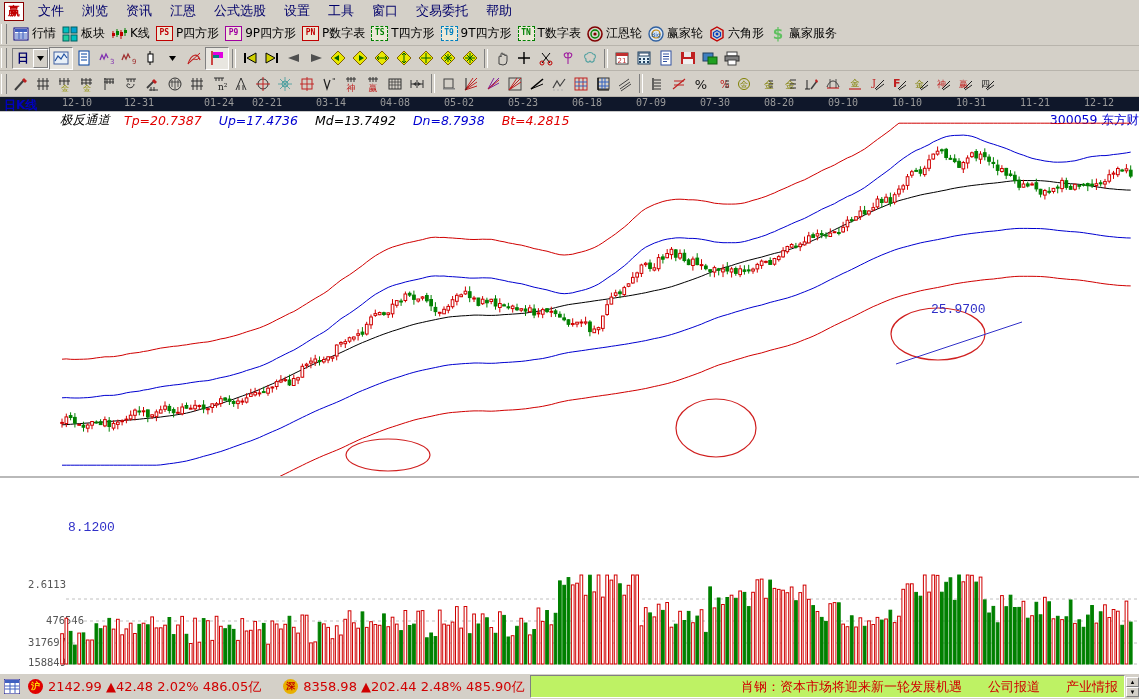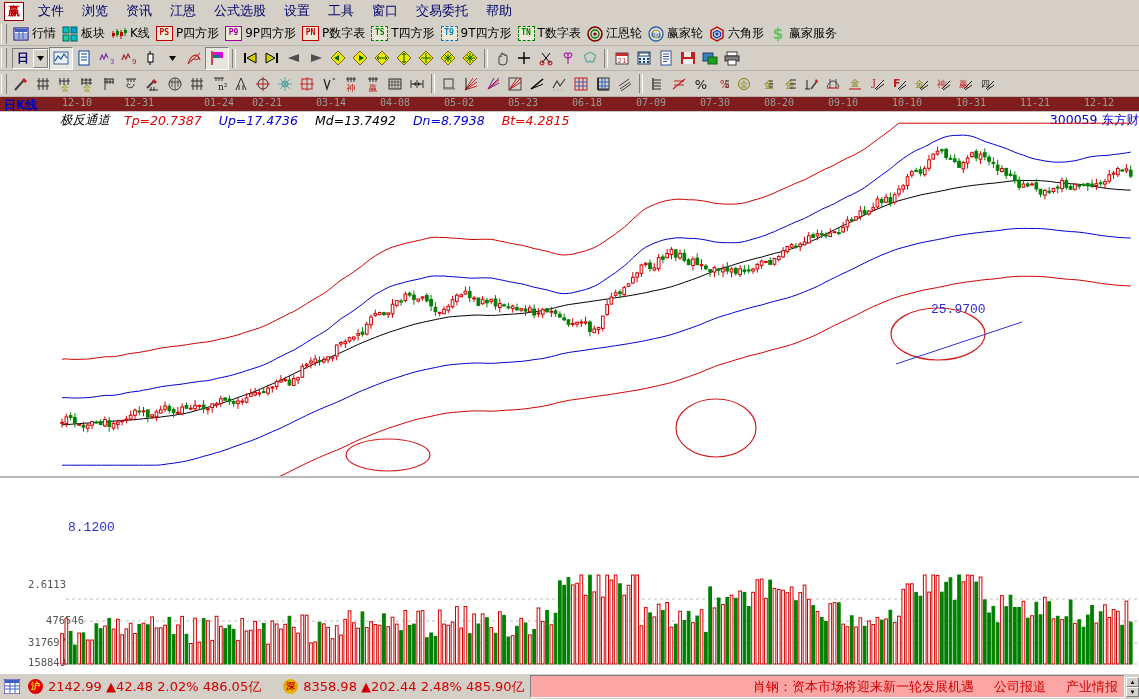--- a/index.html
+++ b/index.html
@@ -41,21 +41,21 @@
   .combo{display:flex;align-items:center;height:19px;border:1px solid;border-color:#808080 #fff #fff #808080;
     background:#d4d0c8;margin-left:2px;flex:0 0 auto;}
   .combo .cv{width:20px;text-align:center;font-size:12px;color:#00006a;font-weight:bold;
     font-family:"DejaVu Sans",sans-serif;}
   .combo .carrow{width:13px;height:17px;display:flex;align-items:center;justify-content:center;
     border:1px solid;border-color:#fff #808080 #808080 #fff;background:#d4d0c8;}
 
   
   .chartzone{flex:1 1 auto;position:relative;background:#fff;overflow:hidden;}
 
-  .axis-dates{position:absolute;left:0;top:0;width:1139px;height:14px;background:#7f1d1d;}
+  .axis-dates{position:absolute;left:0;top:0;width:1139px;height:14px;background:#0f172a;}
   .axis-dates .d{position:absolute;top:0;font-size:10px;color:#9a9a9a;
     font-family:"DejaVu Sans Mono",monospace;white-space:nowrap;}
   .axis-rule{position:absolute;left:0;top:14px;width:1139px;height:1px;background:#c8c8c8;}
 
   .klabel{position:absolute;left:4px;top:0px;color:#0000c0;font-size:12px;font-weight:bold;
     font-family:"DejaVu Sans",sans-serif;}
 
   .idxline{position:absolute;left:60px;top:15px;height:17px;display:flex;align-items:center;gap:0px;
     font-size:12.5px;font-family:"DejaVu Sans",sans-serif;white-space:nowrap;font-style:italic;}
   .idxline .nm{color:#000;font-weight:normal;margin-right:14px;}
@@ -74,23 +74,23 @@
 
   
   .statusbar{height:25px;flex:0 0 auto;background:#d4d0c8;display:flex;align-items:center;
     border-top:1px solid #fff;}
   .stcell{display:flex;align-items:center;height:21px;padding:0 4px;gap:5px;}
   .sttext{color:#d00000;font-size:13px;font-family:"DejaVu Sans",sans-serif;white-space:nowrap;}
   .circ{width:15px;height:15px;border-radius:50%;background:#e00000;color:#ffe000;font-size:9px;
     line-height:15px;text-align:center;font-weight:bold;flex:0 0 auto;
     font-family:"DejaVu Sans",sans-serif;}
   .circ.y{background:#e8b000;color:#c00000;}
-  .newsbox{flex:1 1 auto;height:21px;margin:8px 1px;background:#fca5a5;border:1px solid;
+  .newsbox{flex:1 1 auto;height:21px;margin:8px 1px;background:#bef264;border:1px solid;
     border-color:#808080 #fff #fff #808080;display:flex;align-items:center;justify-content:flex-end;
-    overflow:hidden;gap:20px;padding-right:6px;}
+    overflow:hidden;gap:26px;padding-right:6px;}
   .newsbox .nt{color:#d00000;font-size:13px;font-family:"DejaVu Sans",sans-serif;white-space:nowrap;}
   .spin{width:13px;height:20px;display:flex;flex-direction:column;flex:0 0 auto;}
   .spin div{flex:1;border:1px solid;border-color:#fff #808080 #808080 #fff;background:#d4d0c8;
     font-size:6px;line-height:8px;text-align:center;}
 </style>
 </head>
 <body>
 
 <div class="app">
 

